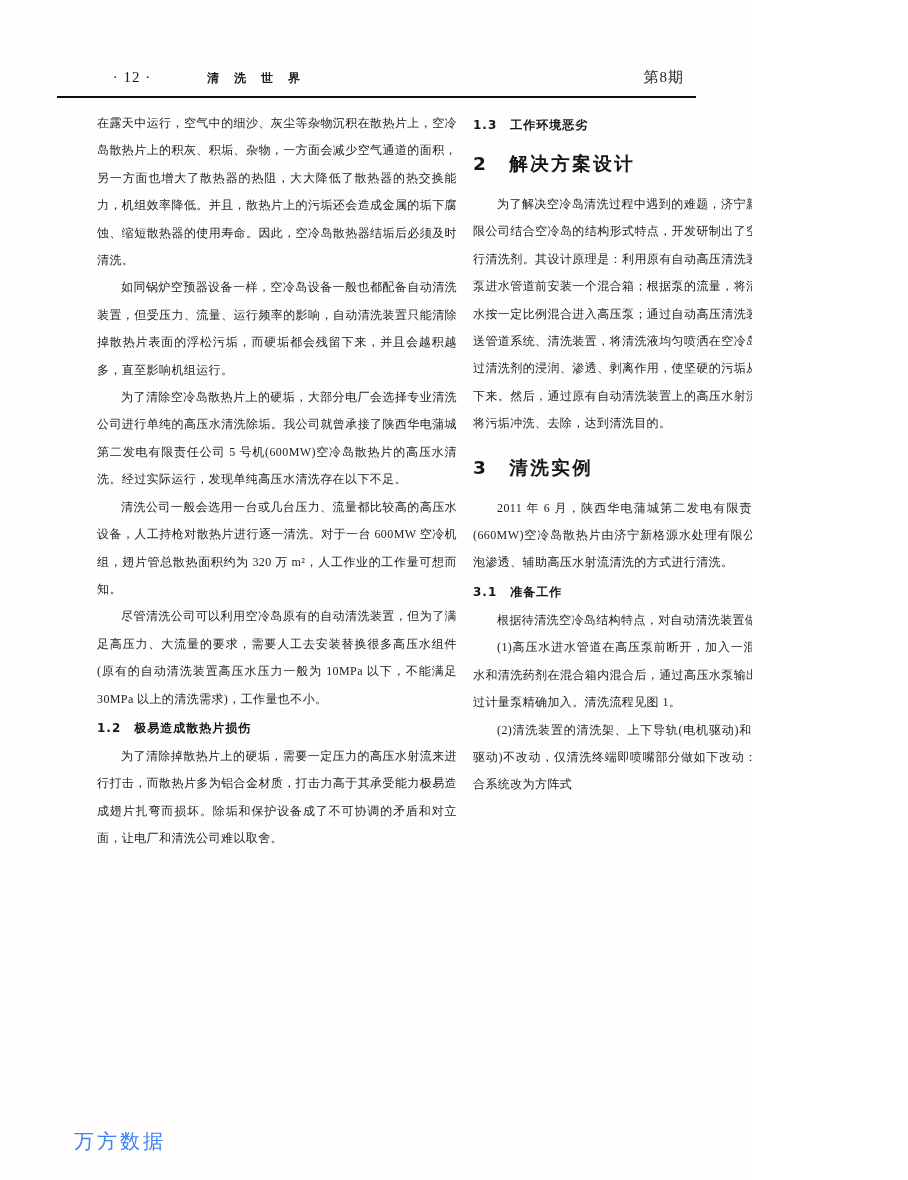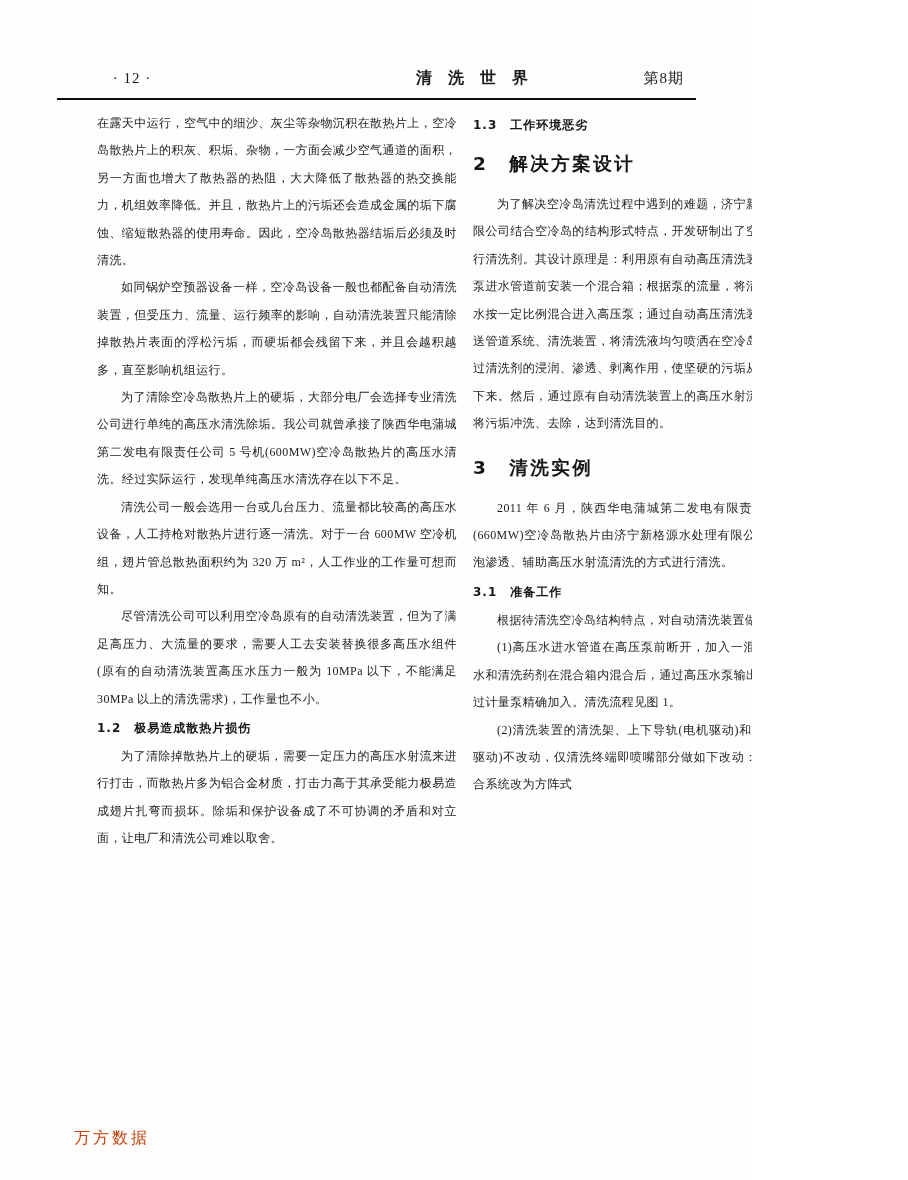--- a/index.html
+++ b/index.html
@@ -12,21 +12,21 @@
     overflow:hidden;
   }
   .header{
     position:absolute;top:68px;left:57px;right:56px;
     display:flex;align-items:baseline;
     font-size:15px;
     padding-bottom:9px;
     border-bottom:2px solid #0d0d0d;
   }
   .header .pageno{width:150px;text-align:center;letter-spacing:1px;}
-  .header .jtitle{flex:1;text-align:right;font-size:16px;letter-spacing:6px;font-weight:bold;}
+  .header .jtitle{flex:1;text-align:left;font-size:12px;letter-spacing:6px;font-weight:bold;}
   .header .issue{width:150px;text-align:right;padding-right:12px;letter-spacing:1px;}
   .columns{
     position:absolute;top:110px;left:97px;width:736px;
     display:flex;gap:16px;
   }
   .col{width:360px;}
   p.para{
     margin:0;
     font-size:12px;
     line-height:27.4px;
@@ -46,21 +46,21 @@
   h3.sub{
     font-family:"DejaVu Sans","Liberation Sans",sans-serif;
     font-size:12px;
     font-weight:bold;
     letter-spacing:1px;
     margin:7px 0 6px 0;
     color:#151515;
   }
   .watermark{
     position:absolute;left:74px;top:1128px;
-    font-size:16px;color:#c2410c;letter-spacing:3px;
+    font-size:20px;color:#3b82f6;letter-spacing:3px;
     font-family:"DejaVu Sans","Liberation Sans",sans-serif;
   }
 </style>
 </head>
 <body>
 
 <div class="page">
 
   <div class="header">
     <span class="pageno">· 12 ·</span>

